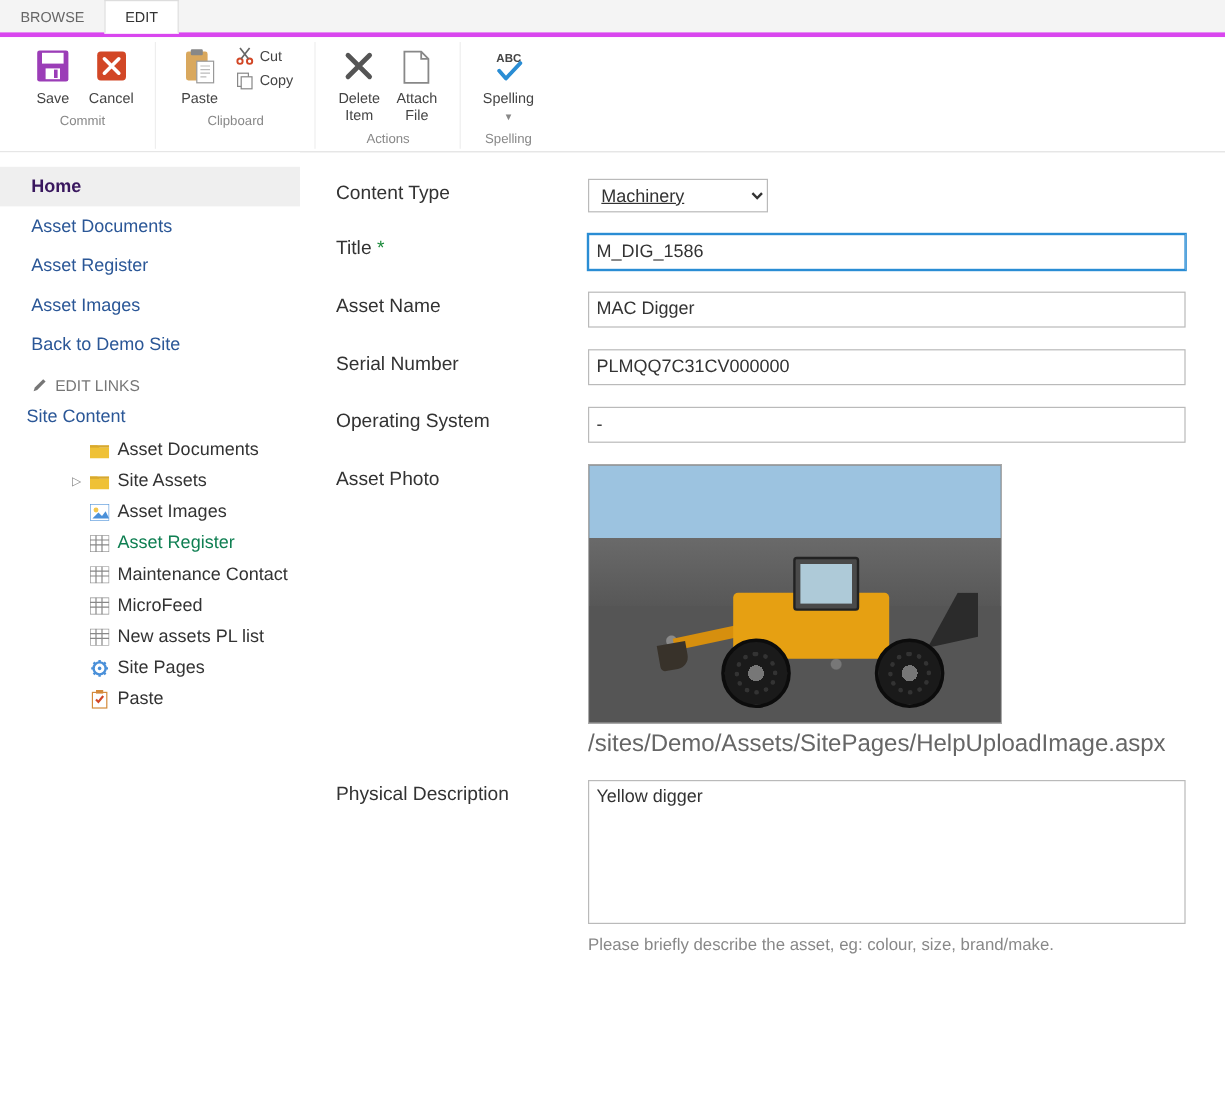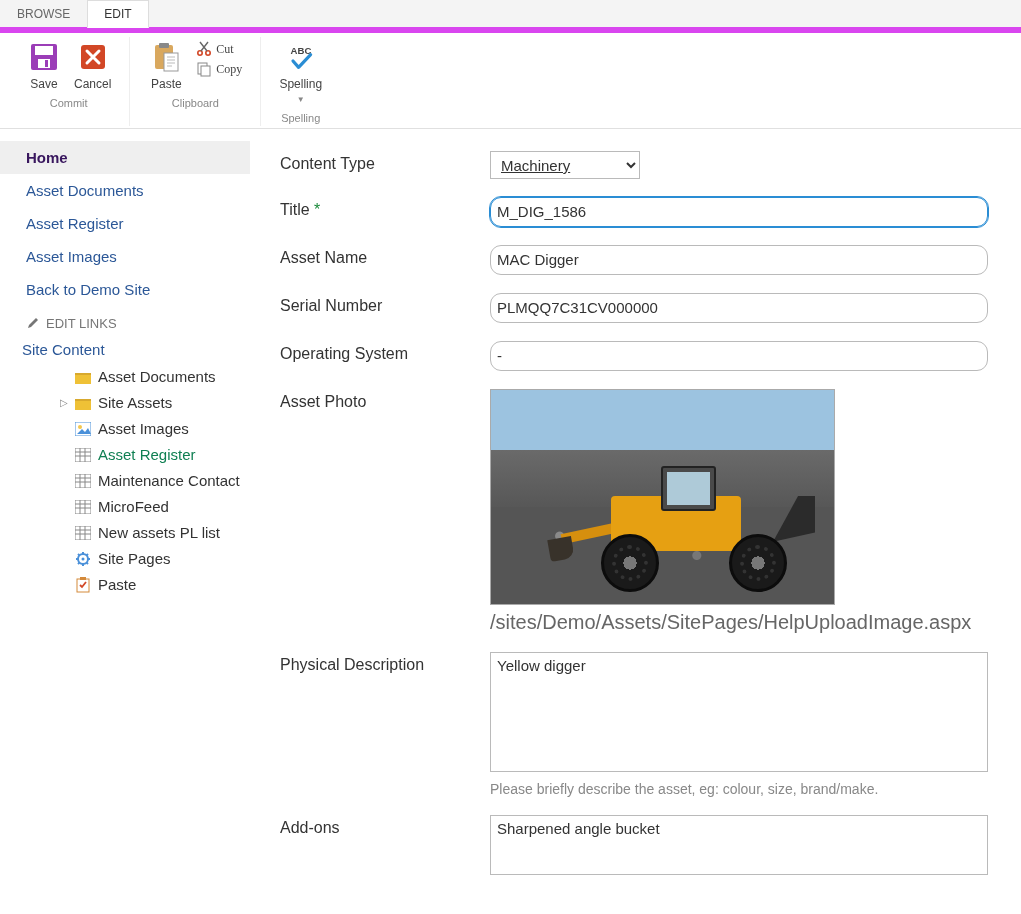--- a/index.html
+++ b/index.html
@@ -1,28 +1,28 @@
 <!DOCTYPE html>
 <html><head>
 <meta charset="utf-8">
 <style>
   * { box-sizing: border-box; }
   body { margin:0; padding:0; font-family:"Segoe UI",Arial,sans-serif; font-size:14px; color:#333; background:#fff; width:1021px; }
-  .ribbon-tabs { display:flex; border-bottom:6px solid #d946ef; background:#f4f4f4; }
+  .ribbon-tabs { display:flex; border-bottom:4px solid #d946ef; background:#f4f4f4; }
   .rtab { padding:6px 16px 5px; font-size:12px; color:#666; cursor:pointer; border:1px solid transparent; }
   .rtab.active { background:#fff; border:1px solid #ddd; border-bottom:1px solid #fff; margin-bottom:-1px; color:#333; }
   .ribbon { display:flex; border-bottom:1px solid #e0e0e0; background:#fff; padding:4px 8px 2px; }
   .rgroup { display:flex; flex-direction:column; align-items:center; padding:0 12px; border-right:1px solid #eee; }
   .rgroup:last-child{border-right:none;}
   .rgroup-inner { display:flex; align-items:flex-start; }
   .rgroup-label { font-size:11px; color:#888; padding:4px 0 2px; }
   .rbtn { display:flex; flex-direction:column; align-items:center; padding:4px 6px 2px; cursor:pointer; text-align:center; min-width:48px;}
   .rbtn-label { font-size:12px; line-height:1.2; margin-top:4px; color:#444;}
   .rico { width:32px; height:32px; display:flex; align-items:center; justify-content:center; }
-  .mini-col { display:flex; flex-direction:column; justify-content:flex-start; padding:2px 4px 0;font-family:Liberation Serif, serif; }
+  .mini-col { display:flex; flex-direction:column; justify-content:flex-start; padding:2px 4px 0; }
   .mini { display:flex; align-items:center; cursor:pointer; padding:2px 2px; font-size:12px; color:#444;}
   .mini svg{margin-right:4px;}
   .body { display:flex; }
   .sidebar { width:250px; padding:12px 0 0 0; background:#fff; }
   .nav-item { display:block; padding:8px 16px 8px 26px; color:#2b5797; cursor:pointer; font-size:15px; text-decoration:none; }
   .nav-item.home { background:#efefef; font-weight:600; color:#39175e; }
   .nav-edit { padding:10px 0 6px 26px; color:#767676; font-size:13px; display:flex; align-items:center;}
   .nav-edit svg{margin-right:6px;}
   .site-content { padding:4px 0 4px 22px; color:#2b5797; font-size:15px; cursor:pointer;}
   .tree { margin:2px 0 0 34px; }
@@ -30,21 +30,21 @@
   .tree li.active { color:#0f7f52; }
   .tree li span.ico{ width:18px; height:18px; margin-right:6px; display:inline-flex; align-items:center; justify-content:center;}
   .tree .exp{ position:absolute; margin-left:-14px; color:#888; font-size:10px;}
   .content { flex:1; padding:22px 30px; }
   .form-row { display:flex; align-items:flex-start; margin-bottom:18px; }
   .flabel { width:210px; color:#333; font-size:16px; padding-top:4px; flex-shrink:0;}
   .fcontrol { flex:1; max-width:498px; }
   .req { color:#1a8a3a; }
   select.sp, input.sp, textarea.sp { border:1px solid #bababa; padding:4px 6px; font-size:15px; font-family:inherit; background:#fff; color:#333;}
   select.sp{ width:150px; height:28px;text-decoration:underline;}
-  input.sp{ width:100%; height:30px;border-radius:11px; }
+  input.sp{ width:100%; height:30px; }
   input.sp.focus{ border:1px solid #2a8dd4; outline:1px solid #2a8dd4;}
   textarea.sp{ width:100%; height:120px; resize:none;}
   .photo { width:345px; height:216px; background:#6b6b6b; position:relative; overflow:hidden; border:1px solid #aaa;}
   .sky{position:absolute;inset:0;background:linear-gradient(#9cc3e0 0%, #9cc3e0 28%, #6a6a6a 28%, #525252 62%, #747474 100%);}
   .rubble{position:absolute;left:0;right:0;bottom:0;height:45%;background:radial-gradient(circle at 20% 30%, #8a8a8a 4px, transparent 5px),radial-gradient(circle at 60% 50%, #777 4px, transparent 5px),radial-gradient(circle at 40% 70%, #999 4px, transparent 5px),#555;}
   .mach{position:absolute;left:70px;bottom:18px;width:230px;height:120px;}
   .mach .bodyp{position:absolute;left:50px;top:30px;width:130px;height:55px;background:#e6a012;border-radius:4px;}
   .mach .cab{position:absolute;left:100px;top:0;width:55px;height:45px;background:#4a4a4a;border:2px solid #222;border-radius:3px;}
   .mach .cab::after{content:"";position:absolute;inset:4px;background:#aecad8;}
   .mach .arm{position:absolute;left:0;top:62px;width:60px;height:10px;background:#d68f0e;transform:rotate(-12deg);}
@@ -119,20 +119,44 @@
               <rect x="2" y="2" width="9" height="11" fill="#fff" stroke="#888"></rect>
               <rect x="5" y="5" width="9" height="10" fill="#fff" stroke="#888"></rect>
             </svg>
           <span>Copy</span>
         </div>
       </div>
     </div>
     <div class="rgroup-label">Clipboard</div>
   </div>
 
+  <div class="rgroup">
+    <div class="rgroup-inner">
+      <div class="rbtn">
+        <div class="rico">
+          <svg width="30" height="30" viewBox="0 0 30 30">
+              <path d="M6 6 L24 24 M24 6 L6 24" stroke="#555" stroke-width="4" stroke-linecap="round"></path>
+            </svg>
+        </div>
+        <div class="rbtn-label" style="white-space:pre-line">Delete
+Item</div>
+      </div>
+      <div class="rbtn">
+        <div class="rico">
+          <svg width="26" height="32" viewBox="0 0 26 32">
+              <path d="M3 4 h14 l6 6 v20 h-20 z" fill="#fff" stroke="#888" stroke-width="1.5"></path>
+              <path d="M17 4 v6 h6" fill="none" stroke="#888" stroke-width="1.5"></path>
+            </svg>
+        </div>
+        <div class="rbtn-label" style="white-space:pre-line">Attach
+File</div>
+      </div>
+    </div>
+    <div class="rgroup-label">Actions</div>
+  </div>
 
   <div class="rgroup">
     <div class="rgroup-inner">
       <div class="rbtn">
         <div class="rico">
           <svg width="40" height="34" viewBox="0 0 40 34">
               <text x="20" y="13" text-anchor="middle" font-size="12" font-weight="700" fill="#444">ABC</text>
               <path d="M10 22 L17 30 L32 14" fill="none" stroke="#2a8dd4" stroke-width="4" stroke-linecap="round" stroke-linejoin="round"></path>
             </svg>
         </div>
@@ -311,21 +335,15 @@
     </div>
 
     <div class="form-row">
       <div class="flabel">Physical Description</div>
       <div class="fcontrol">
         <textarea class="sp" style="">Yellow digger</textarea>
         <div class="helptext">Please briefly describe the asset, eg: colour, size, brand/make.</div>
       </div>
     </div>
 
-    <div class="form-row">
-      <div class="flabel">Add-ons</div>
-      <div class="fcontrol">
-        <textarea class="sp" style="height: 60px;">Sharpened angle bucket</textarea>
-      </div>
-    </div>
 
   </div>
 </div>
 
 </body></html>

